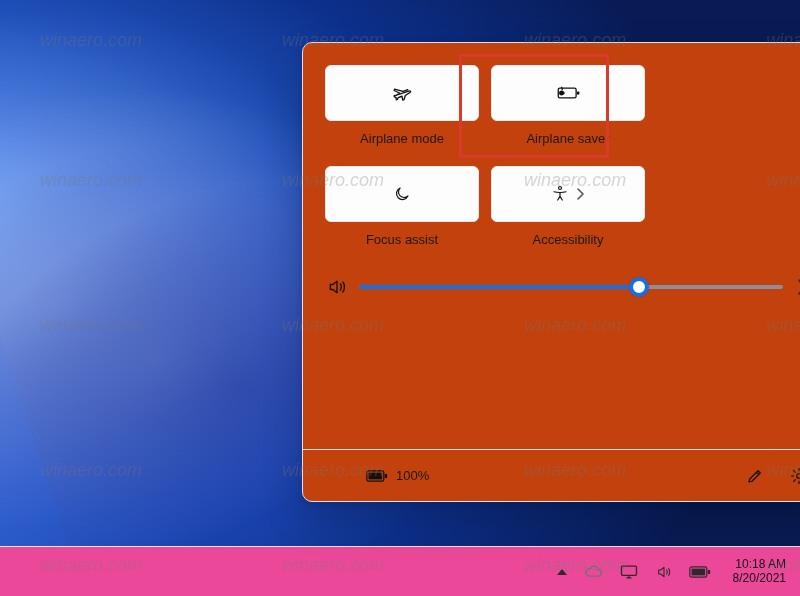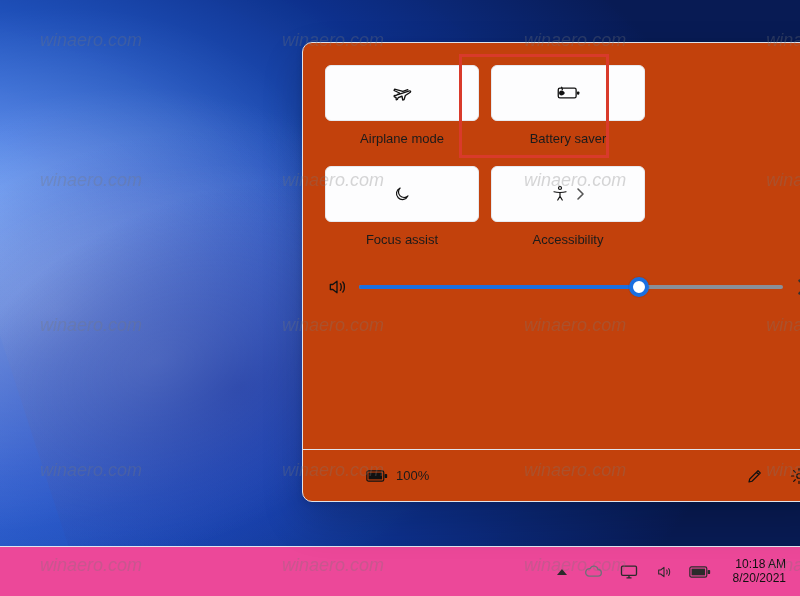--- a/index.html
+++ b/index.html
@@ -138,21 +138,21 @@
 
       <div class="tile">
         <div class="tile-btn">
           <svg class="svgico" width="26" height="20" viewBox="0 0 32 20" fill="none" stroke="#111" stroke-width="1.6" stroke-linejoin="round" stroke-linecap="round">
             <rect x="4" y="4" width="22" height="12" rx="2"></rect>
             <rect x="27" y="8" width="3" height="4" rx="1" fill="#111" stroke="none"></rect>
             <path d="M8 7c3 0 4 3 4 3s-1 3-4 3c-2 0-3-1.5-3-3s1-3 3-3Z" fill="#111" stroke="none"></path>
             <path d="M9 6c0-2-.8-3-.8-3"></path>
           </svg>
         </div>
-        <div class="tile-label">Battery saver</div>
+        <div class="tile-label">Airplane saver</div>
       </div>
 
     </div>
 
     <div style="height:20px"></div>
 
     <div class="tiles row2">
 
       <div class="tile">
         <div class="tile-btn">

